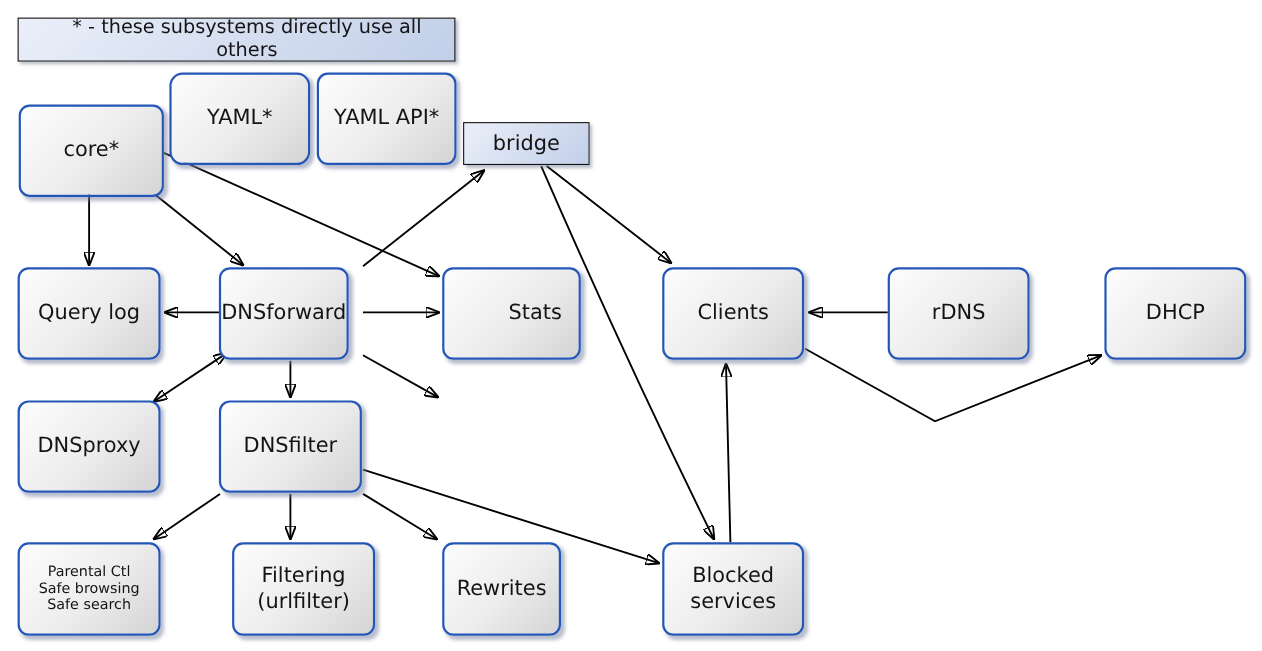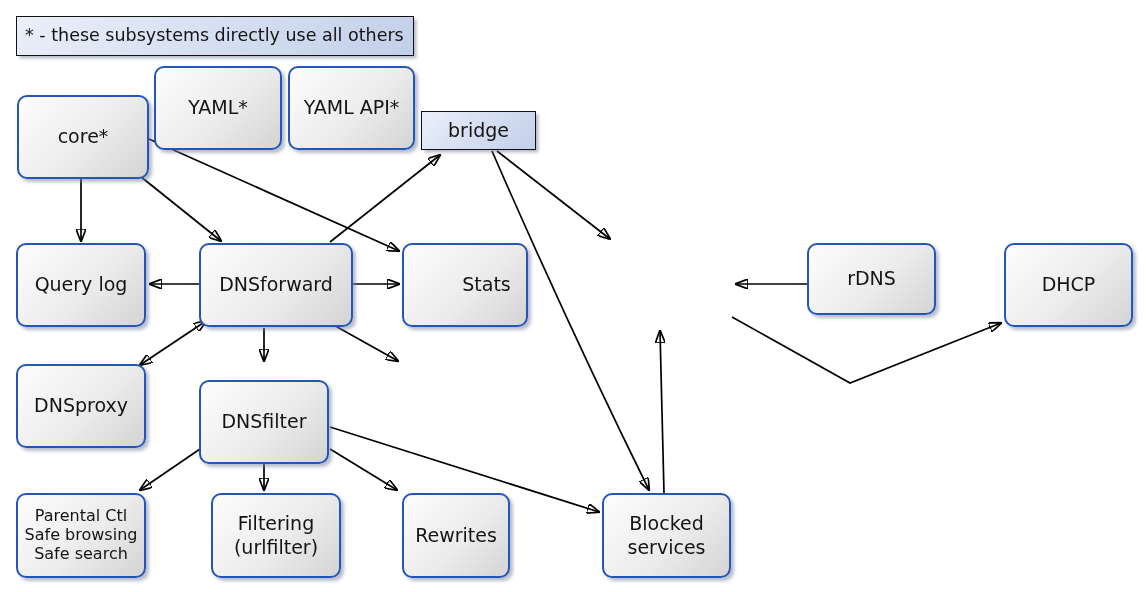--- a/index.html
+++ b/index.html
@@ -29,38 +29,38 @@
     box-shadow:3px 3px 3.5px rgba(125,135,160,.55);
   }
   .accent{
     border:1.8px solid var(--accent-border,#111);
     border-radius:0;
     background:linear-gradient(135deg,var(--accent-fill-start,#eaeff9) 0%,var(--accent-fill-end,#c2cfe9) 100%);
     box-shadow:2.5px 2.5px 3px rgba(110,120,145,.5);
   }
   .legend{
     justify-content:flex-start;
-    padding-left:8px;
+    padding-left:19px;
     font-size:17.5px;
   }
-  .small{font-size:16px;line-height:1.18;}
+  .small{font-size:13px;line-height:1.18;}
   
   .p-legend    {left:16px;  top:16px;  width:398px; height:40px;}
   .p-core      {left:17px;  top:67px;  width:132px; height:84px;margin-top:28px;}
-  .p-yaml      {left:154px; top:66px;  width:128px; height:84px;}
+  .p-yaml      {left:154px; top:66px;  width:128px; height:84px;border-radius:12px;}
   .p-restapi   {left:288px; top:66px;  width:127px; height:84px;}
   .p-bridge    {left:421px; top:111px; width:115px; height:39px;}
   .p-querylog  {left:16px;  top:243px; width:130px; height:84px;}
-  .p-dnsforward{left:199px; top:243px; width:154px; height:84px;}
+  .p-dnsforward{left:199px; top:243px; width:118px; height:84px;}
   .p-stats     {left:402px; top:243px; width:126px; height:84px;padding-left:43px;}
   .p-clients   {left:602px; top:243px; width:129px; height:84px;}
-  .p-rdns      {left:807px; top:243px; width:129px; height:72px;text-align:center;}
+  .p-rdns      {left:807px; top:243px; width:129px; height:84px;text-align:center;}
   .p-dhcp      {left:1004px;top:243px; width:129px; height:84px;}
   .p-dnsproxy  {left:16px;  top:364px; width:130px; height:84px;}
-  .p-dnsfilter {left:199px; top:380px; width:130px; height:84px;}
+  .p-dnsfilter {left:199px; top:364px; width:130px; height:84px;}
   .p-access    {left:402px; top:364px; width:126px; height:84px;}
   .p-parental  {left:16px;  top:493px; width:130px; height:85px;}
   .p-filtering {left:199px; top:493px; width:130px; height:85px;margin-left:12px;}
   .p-rewrites  {left:402px; top:493px; width:108px; height:85px;}
   .p-blocked   {left:602px; top:493px; width:129px; height:85px;}
 </style>
 </head>
 <body>
 
 <div id="canvas">
@@ -94,20 +94,21 @@
   <div class="node accent legend p-legend">* - these subsystems directly use all others</div>
 
   <div class="node p-core">core*</div>
   <div class="node p-yaml">YAML*</div>
   <div class="node p-restapi">YAML API*</div>
   <div class="node accent p-bridge">bridge</div>
 
   <div class="node p-querylog">Query log</div>
   <div class="node p-dnsforward">DNSforward</div>
   <div class="node p-stats">Stats</div>
+  <div class="node p-clients">Clients</div>
   <div class="node p-rdns">rDNS</div>
   <div class="node p-dnsproxy">DNSproxy</div>
 
   <div class="node p-dhcp">DHCP</div>
   <div class="node p-dnsfilter">DNSfilter</div>
 
   <div class="node small p-parental">Parental Ctl
 Safe browsing
 Safe search</div>
   <div class="node p-filtering">Filtering

